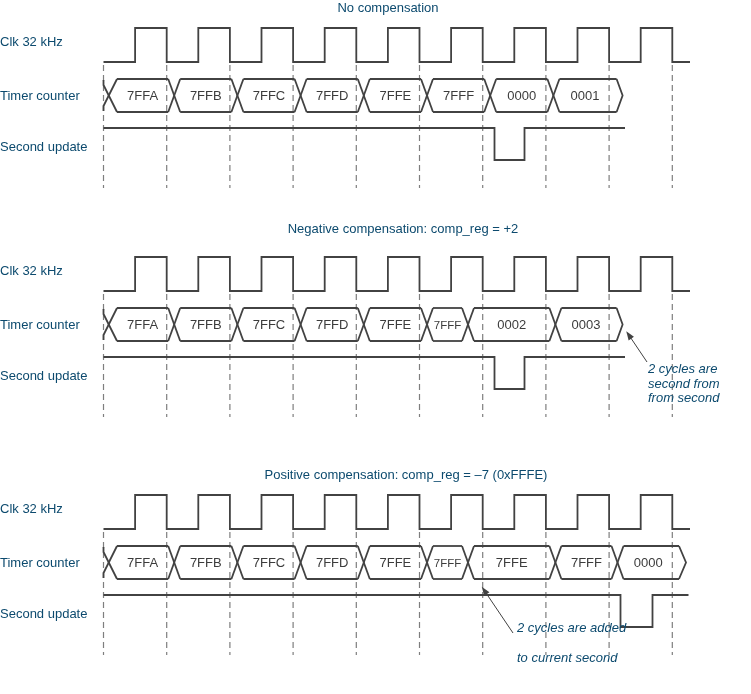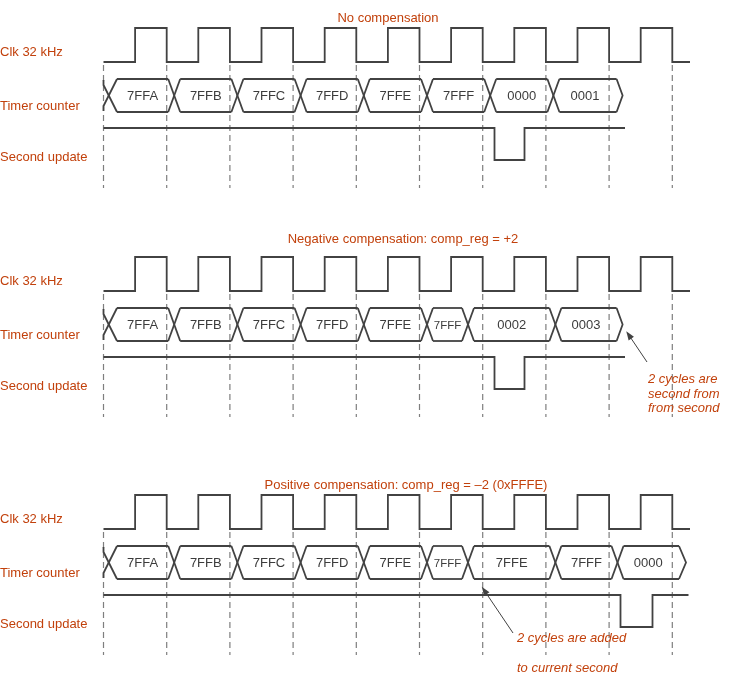--- a/index.html
+++ b/index.html
@@ -1,19 +1,19 @@
 <!DOCTYPE html>
 <html><head>
 <meta charset="utf-8">
 <style>
   html,body{margin:0;padding:0;background:#ffffff;}
   #fig{position:relative;width:751px;height:694px;background:#ffffff;overflow:hidden;
        font-family:"Liberation Sans","DejaVu Sans",sans-serif;color:#3c3c3c;}
   #wave-layer{position:absolute;left:0;top:0;}
-  .txt{position:absolute;font-size:13px;line-height:14px;white-space:nowrap;color:#c2410c;margin-top:10px;}
+  .txt{position:absolute;font-size:13px;line-height:14px;white-space:nowrap;color:#0c4a6e;}
   .title{text-align:center;width:400px;}
   .row-label{width:94px;text-align:left;}
   .anno-line{font-size:13px;line-height:15px;font-style:italic;}
   #figure-id{position:absolute;right:3px;top:696px;font-size:13px;color:#5f5f5f;}
 </style>
 </head>
 <body>
 
 <div id="fig">
   <svg id="wave-layer" width="751" height="694" viewBox="0 0 751 694">
@@ -203,21 +203,21 @@
       <div class="txt row-label" style="left: 0px; top: 35px;">Clk 32 kHz</div>
       <div class="txt row-label" style="left: 0px; top: 88.5px;">Timer counter</div>
       <div class="txt row-label" style="left: 0px; top: 140px;">Second update</div>
       <div class="txt title" style="left: 203px; top: 222px;">Negative compensation: comp_reg = +2</div>
       <div class="txt row-label" style="left: 0px; top: 264px;">Clk 32 kHz</div>
       <div class="txt row-label" style="left: 0px; top: 317.5px;">Timer counter</div>
       <div class="txt row-label" style="left: 0px; top: 369px;">Second update</div>
       <div class="txt anno-line" style="left: 648px; top: 361px;">2 cycles are</div>
       <div class="txt anno-line" style="left: 648px; top: 375.5px;">second from</div>
       <div class="txt anno-line" style="left: 648px; top: 390px;">from second</div>
-      <div class="txt title" style="left: 206px; top: 468px;">Positive compensation: comp_reg = –2 (0xFFFE)</div>
+      <div class="txt title" style="left: 206px; top: 468px;">Positive compensation: comp_reg = –7 (0xFFFE)</div>
       <div class="txt row-label" style="left: 0px; top: 502px;">Clk 32 kHz</div>
       <div class="txt row-label" style="left: 0px; top: 555.5px;">Timer counter</div>
       <div class="txt row-label" style="left: 0px; top: 607px;">Second update</div>
       <div class="txt anno-line" style="left: 517px; top: 620px;">2 cycles are added</div>
       <div class="txt anno-line" style="left: 517px; top: 650px;">to current second</div>
     </div>
   <div id="figure-id">rtc-005</div>
 </div>
 
 </body></html>

